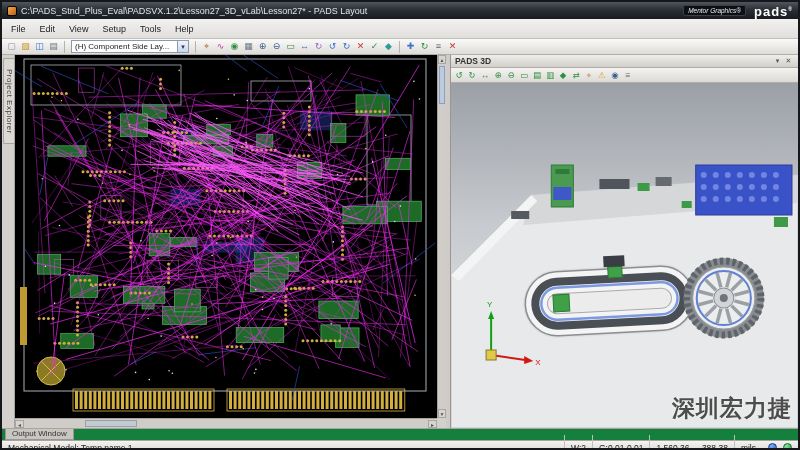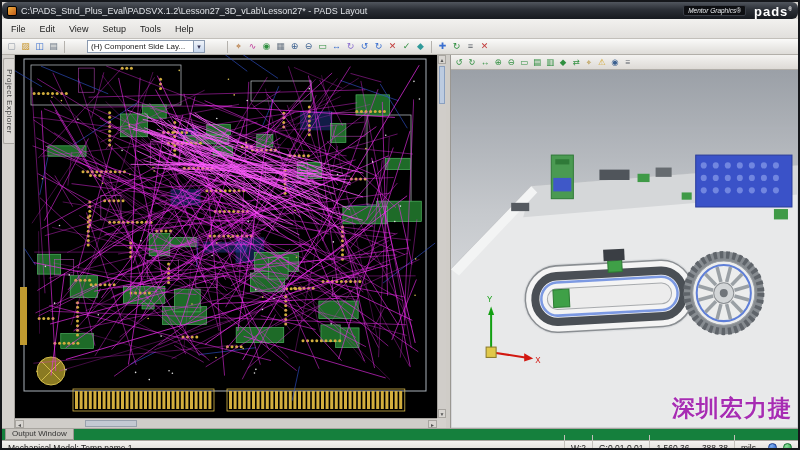--- a/index.html
+++ b/index.html
@@ -1,42 +1,42 @@
 <!DOCTYPE html>
 <html><head>
 <meta charset="utf-8">
 <style>
   * { box-sizing: border-box; margin: 0; padding: 0; }
   body { margin:0; background:#6e7075; font-family:"Liberation Sans","DejaVu Sans",sans-serif; }
   .window { position:relative; width:800px; height:450px; border:2px solid #15171b; background:#d4d1cd; overflow:hidden; }
 
   
   .titlebar { height:17px; display:flex; align-items:center; gap:4px; padding:0 5px;
-    background:linear-gradient(#51565e,#2b2f36 45%,#171a1f);border-radius:6px; }
+    background:linear-gradient(#51565e,#2b2f36 45%,#171a1f); }
   .appicon { width:10px; height:10px; border-radius:2px; flex:0 0 auto;
     background:linear-gradient(135deg,#f0b040,#c05a18); border:1px solid #000; }
   .wtitle { font-size:9px; color:#dfe2e6; white-space:nowrap; overflow:hidden; flex:1; }
   .mentor { font-size:6.5px; font-style:italic; color:#eceff2; background:#0e0f12;
     border:1px solid #3a3e46; padding:1px 4px; border-radius:2px; margin-right:4px; white-space:nowrap; }
   .padslogo { font-size:13px; font-weight:bold; color:#fff; letter-spacing:1px; line-height:17px; }
   .padslogo sup { font-size:5px; }
 
   
   .menubar { height:20px; display:flex; align-items:center; padding-left:2px;
     background:linear-gradient(#f2f1ef,#e1dfdc); border-bottom:1px solid #c2bfba; }
   .menuitem { font-size:9px; color:#222; padding:0 7px; height:14px; line-height:14px; cursor:default; }
 
   
   .toolbar { height:16px; display:flex; align-items:center; gap:1px; padding:0 3px;
     background:linear-gradient(#fafaf9,#dedcd8); border-bottom:1px solid #b2afa9; }
   .tbgroup { display:inline-flex; align-items:center; gap:1px; }
   .icon { width:13px; height:13px; line-height:13px; font-size:9px; text-align:center;
     display:inline-block; border-radius:2px; cursor:default; }
   .sep { width:1px; height:12px; background:#b5b2ad; margin:0 3px; display:inline-block; }
-  .combo { display:inline-flex; align-items:center; width:118px; height:13px; margin:0 18px;
+  .combo { display:inline-flex; align-items:center; width:118px; height:13px; margin:0 2px;
     background:#fff; border:1px solid #8a9ab0; }
   .combotext { flex:1; padding:0 3px; font-size:8px; color:#222; white-space:nowrap; overflow:hidden; }
   .comboarrow { width:11px; height:11px; line-height:11px; text-align:center; font-size:7px; color:#335;
     background:linear-gradient(#f0f4fa,#c8d8ee); border-left:1px solid #8a9ab0; }
 
   
   .content { display:flex; height:373px; }
   .strip { width:13px; background:#d4d1cd; border-right:1px solid #a8a5a0; position:relative; }
   .striptab { position:absolute; top:3px; left:1px; width:11px; height:86px; background:#dcd9d5;
     border:1px solid #a8a5a0; border-right:none; border-radius:2px 0 0 2px;
@@ -64,21 +64,21 @@
   .paneltitle { height:13px; display:flex; align-items:center; padding:0 4px; font-size:8.5px; font-weight:bold;
     color:#333; background:linear-gradient(#efeeec,#d2cfca); border-bottom:1px solid #b0ada8; }
   .ptspace { flex:1; }
   .pticon { font-size:7px; color:#555; width:11px; text-align:center; cursor:default; }
   .paneltoolbar { height:15px; display:flex; align-items:center; gap:1px; padding:0 2px;
     background:linear-gradient(#f4f3f1,#dddad6); border-bottom:1px solid #b0ada8; }
   .p3icon { width:12px; height:12px; line-height:12px; font-size:8.5px; text-align:center; display:inline-block; cursor:default; }
   .viewport { flex:1; position:relative; overflow:hidden; }
   #art3d { position:absolute; left:0; top:0; width:100%; height:100%; display:block; }
   .watermark { position:absolute; right:6px; bottom:4px; font-size:23px; font-weight:bold; letter-spacing:1px;
-    color:#a21caf; opacity:.92; text-shadow:0 0 3px rgba(255,255,255,.55); font-family:"DejaVu Sans",sans-serif; }
+    color:#404040; opacity:.92; text-shadow:0 0 3px rgba(255,255,255,.55); font-family:"DejaVu Sans",sans-serif; }
 
   
   .outputrow { height:12px; background:#15803d; border-top:1px solid #a8a5a0; display:flex; align-items:flex-start; padding-left:3px; }
   .outtab { height:11px; line-height:10px; font-size:8px; color:#333; padding:0 6px;
     background:#c9c6c1; border:1px solid #9a9792; border-top:none; cursor:default; }
   .statusbar { height:14px; display:flex; align-items:center; padding:0 6px; font-size:8.5px; color:#222;
     background:linear-gradient(#f4f3f1,#d8d5d0); border-top:1px solid #a8a5a0; }
   .sleft { flex:1; white-space:nowrap; overflow:hidden; }
   .sbox { padding:8px 6px; border-left:1px solid #c2bfba; white-space:nowrap; }
   .coords span + span { margin-left:10px; }
@@ -901,20 +901,26 @@
         <div class="harrow left">◄</div>
         <div class="hthumb"></div>
         <div class="harrow right">►</div>
       </div>
       <div class="scorner"></div>
     </div>
 
     <div class="splitter"></div>
 
     <div class="panel">
+      <div class="paneltitle">
+        <span>PADS 3D</span>
+        <span class="ptspace"></span>
+        <span class="pticon">▾</span>
+        <span class="pticon">✕</span>
+      </div>
       <div class="paneltoolbar">
 
       <span class="p3icon" style="color: rgb(47, 143, 63);">↺</span>
           <span class="p3icon" style="color: rgb(47, 143, 63);">↻</span>
           <span class="p3icon" style="color: rgb(47, 143, 63);">↔</span>
           <span class="p3icon" style="color: rgb(47, 143, 63);">⊕</span>
           <span class="p3icon" style="color: rgb(47, 143, 63);">⊖</span>
           <span class="p3icon" style="color: rgb(47, 143, 63);">▭</span>
           <span class="p3icon" style="color: rgb(47, 143, 63);">▤</span>
           <span class="p3icon" style="color: rgb(47, 143, 63);">▥</span>

